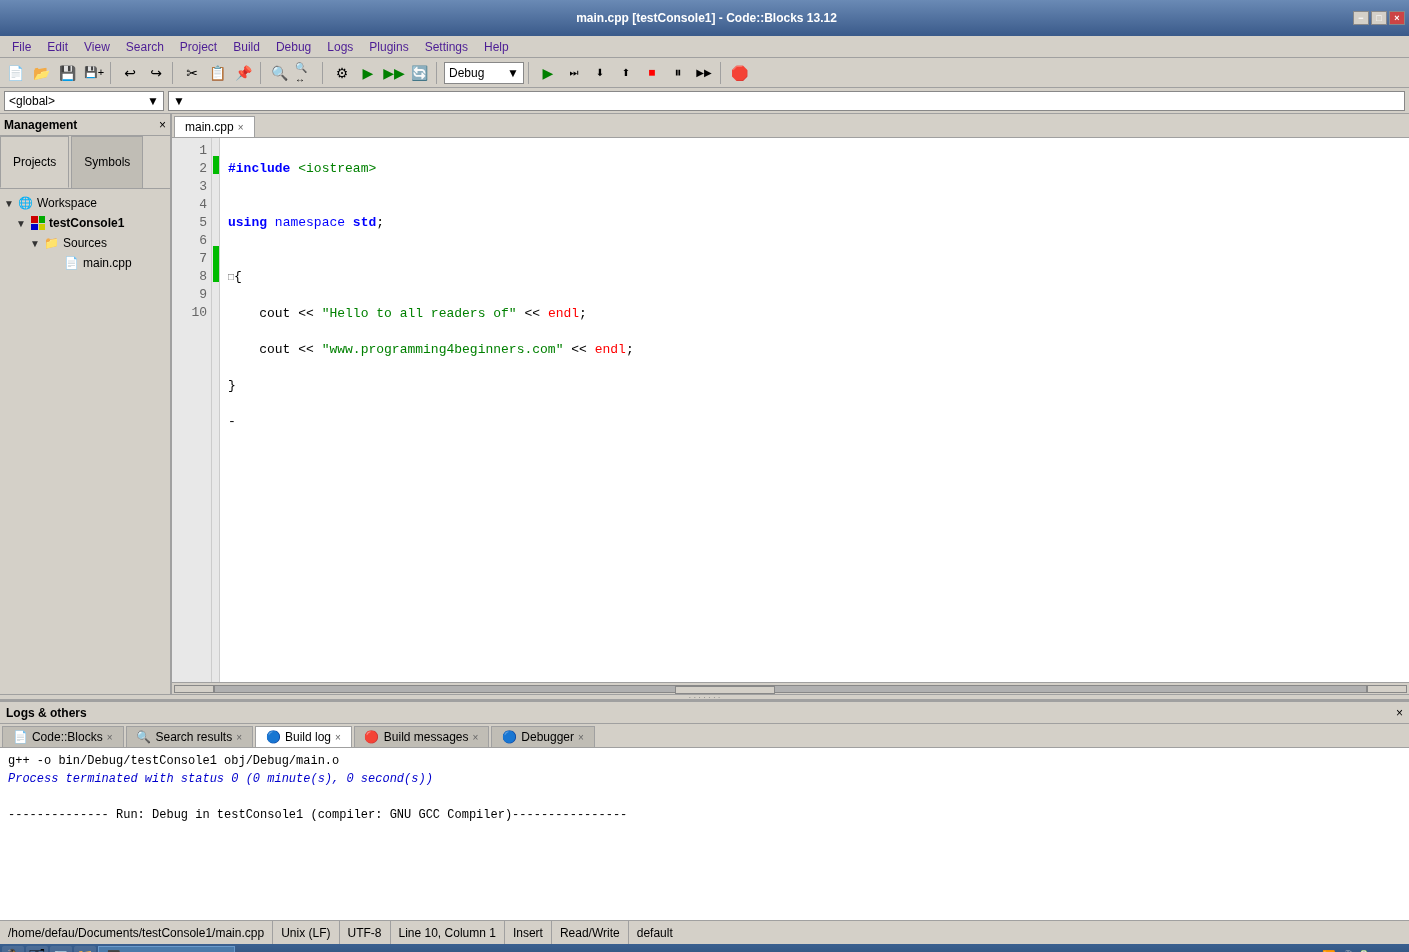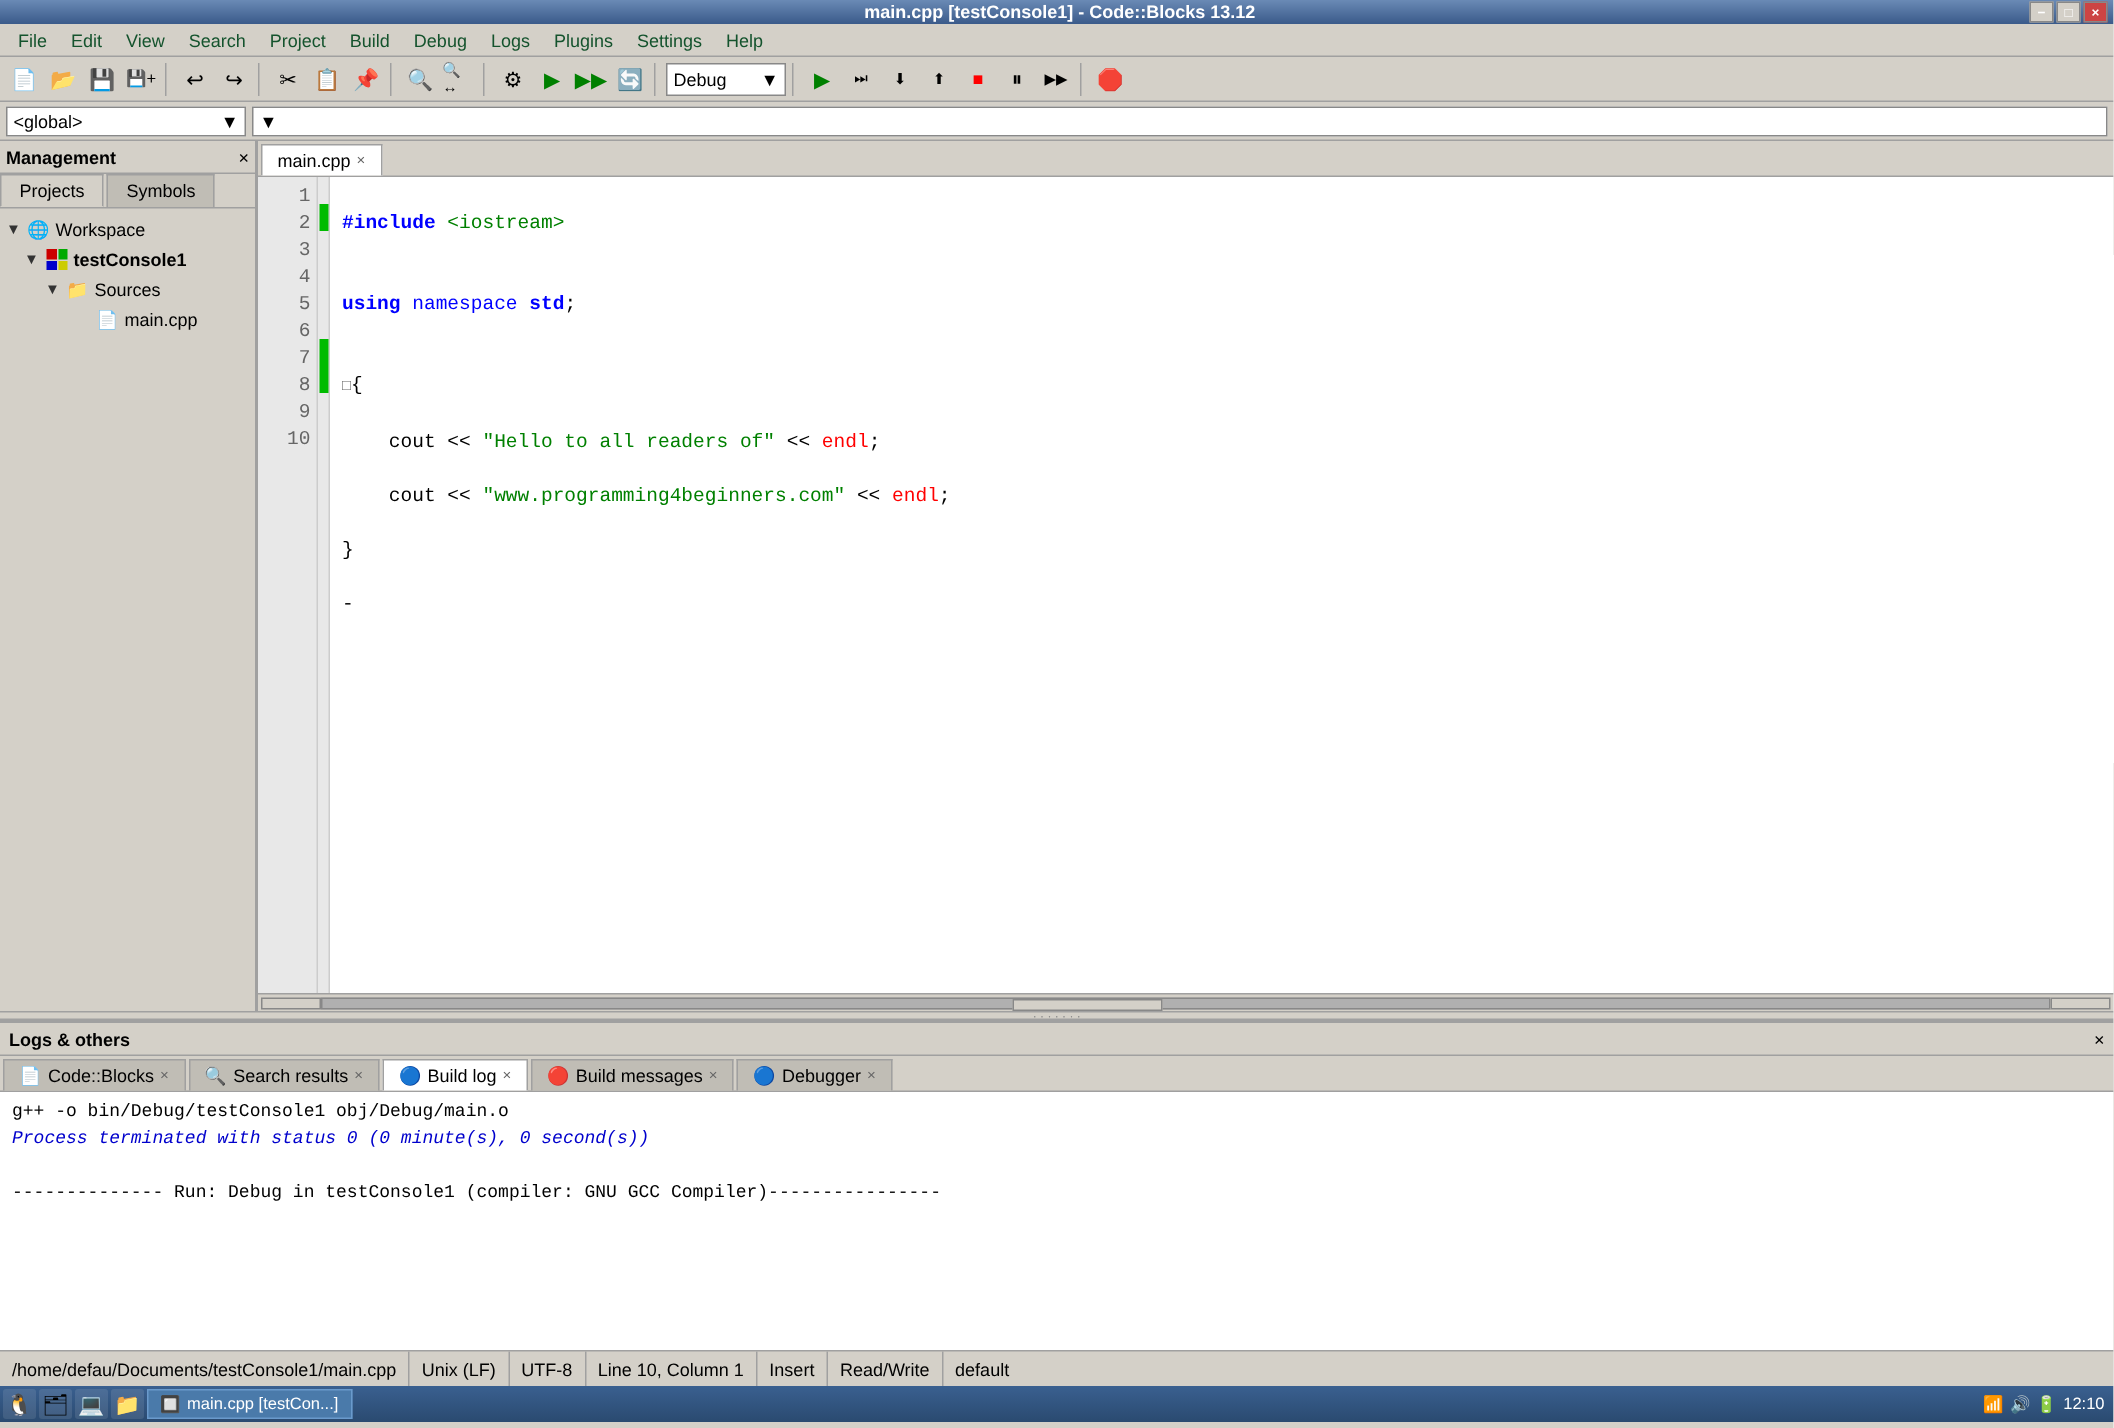--- a/index.html
+++ b/index.html
@@ -9,21 +9,21 @@
     #title-bar {
       background: linear-gradient(to bottom, #6a8ab5, #3a5a8a);
       color: white;
       text-align: center;
       padding: 3px 0;
       font-size: 12px;
       font-weight: bold;
       display: flex;
       justify-content: space-between;
       align-items: center;
-      height: 16px;
+      height: 36px;
     }
     #title-bar .title-text { flex: 1; text-align: center; }
     #title-bar .win-controls { display: flex; gap: 2px; margin-right: 4px; }
     #title-bar .win-btn {
       width: 16px; height: 14px; background: #d4d0c8; border: 1px solid #888;
       font-size: 9px; display: flex; align-items: center; justify-content: center; cursor: pointer;
     }
 
     
     #menu-bar {
@@ -31,21 +31,21 @@
       border-bottom: 1px solid #a0a0a0;
       display: flex;
       align-items: center;
       height: 22px;
       padding: 0 4px;
     }
     #menu-bar .menu-item {
       padding: 2px 8px;
       font-size: 12px;
       cursor: pointer;
-      color: #14532d;
+      color: #4c1d95;
     }
 
     
     #toolbar {
       background: #d4d0c8;
       border-bottom: 1px solid #a0a0a0;
       display: flex;
       align-items: center;
       height: 30px;
       padding: 2px 4px;
@@ -107,21 +107,21 @@
       justify-content: space-between;
       height: 22px;
     }
     #management-header .header-text { font-weight: bold; font-size: 12px; }
     #panel-tabs {
       display: flex;
       background: #d4d0c8;
       border-bottom: 1px solid #a0a0a0;
     }
     .panel-tab {
-      padding: 3px 12px;
+      padding: 18px 12px;
       font-size: 12px;
       cursor: pointer;
       border: 1px solid #a0a0a0;
       border-bottom: none;
       background: #c0bdb5;
       margin-right: 2px;
     }
     .panel-tab.active {
       background: #d4d0c8;
       border-bottom: 1px solid #d4d0c8;

